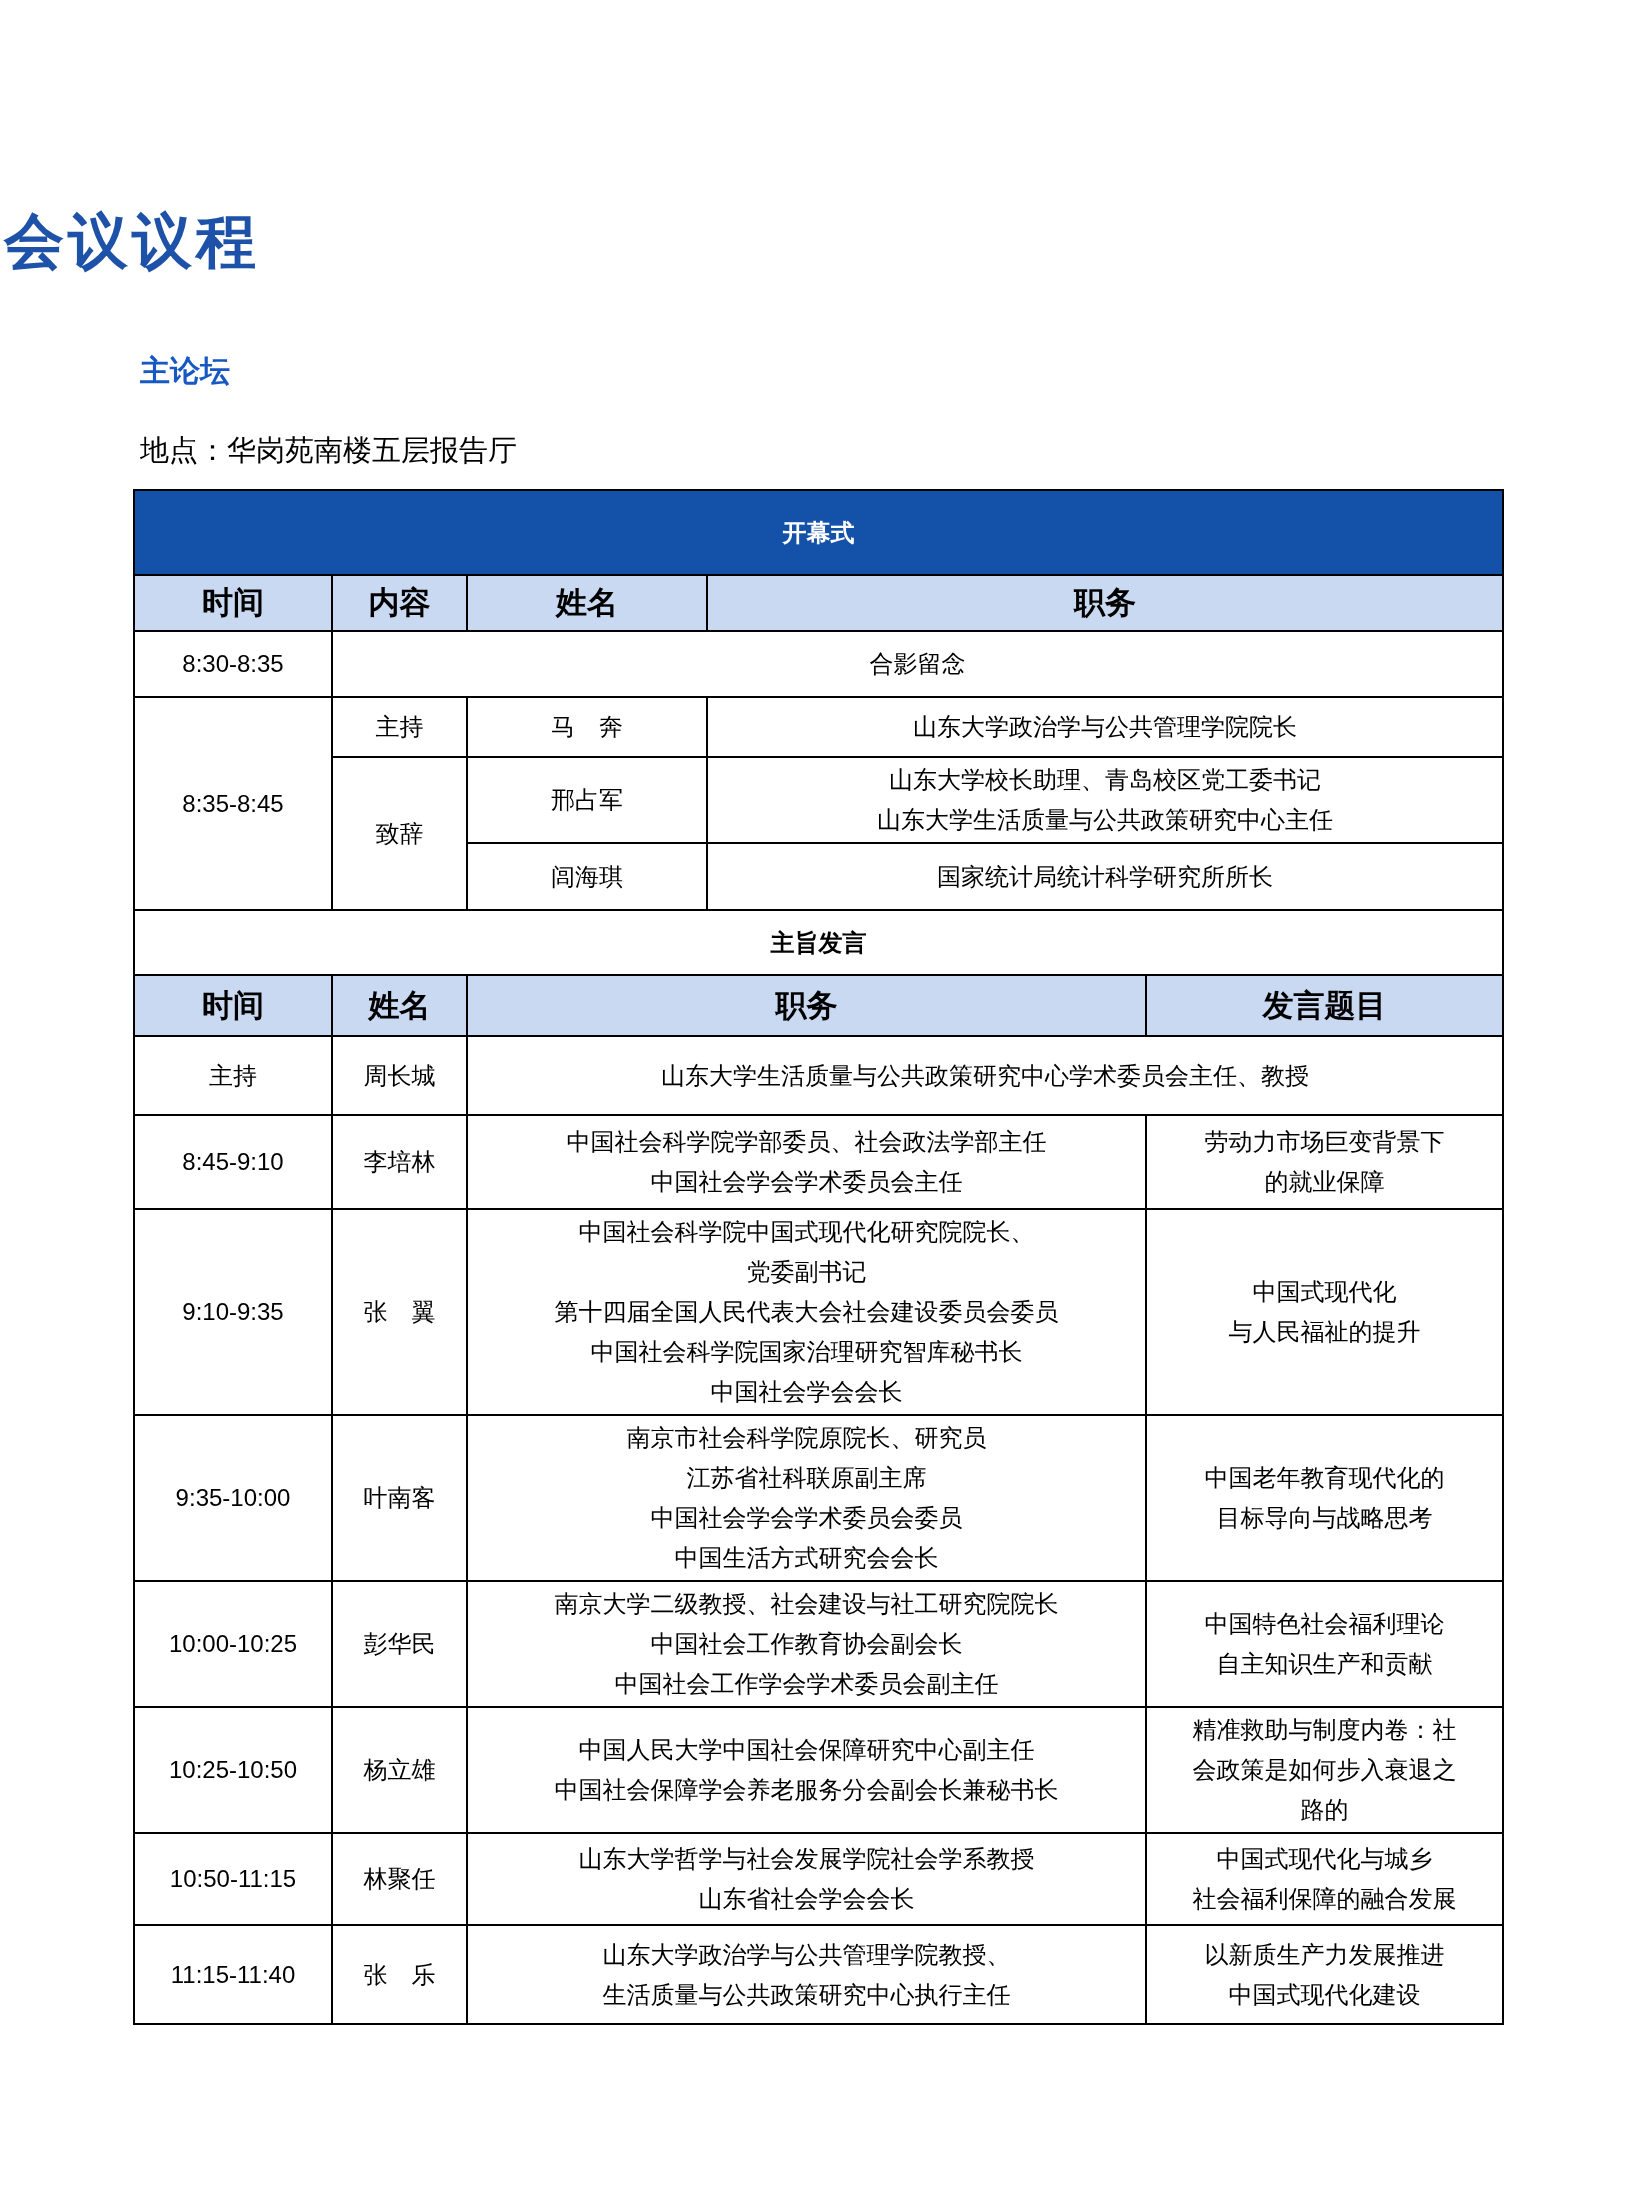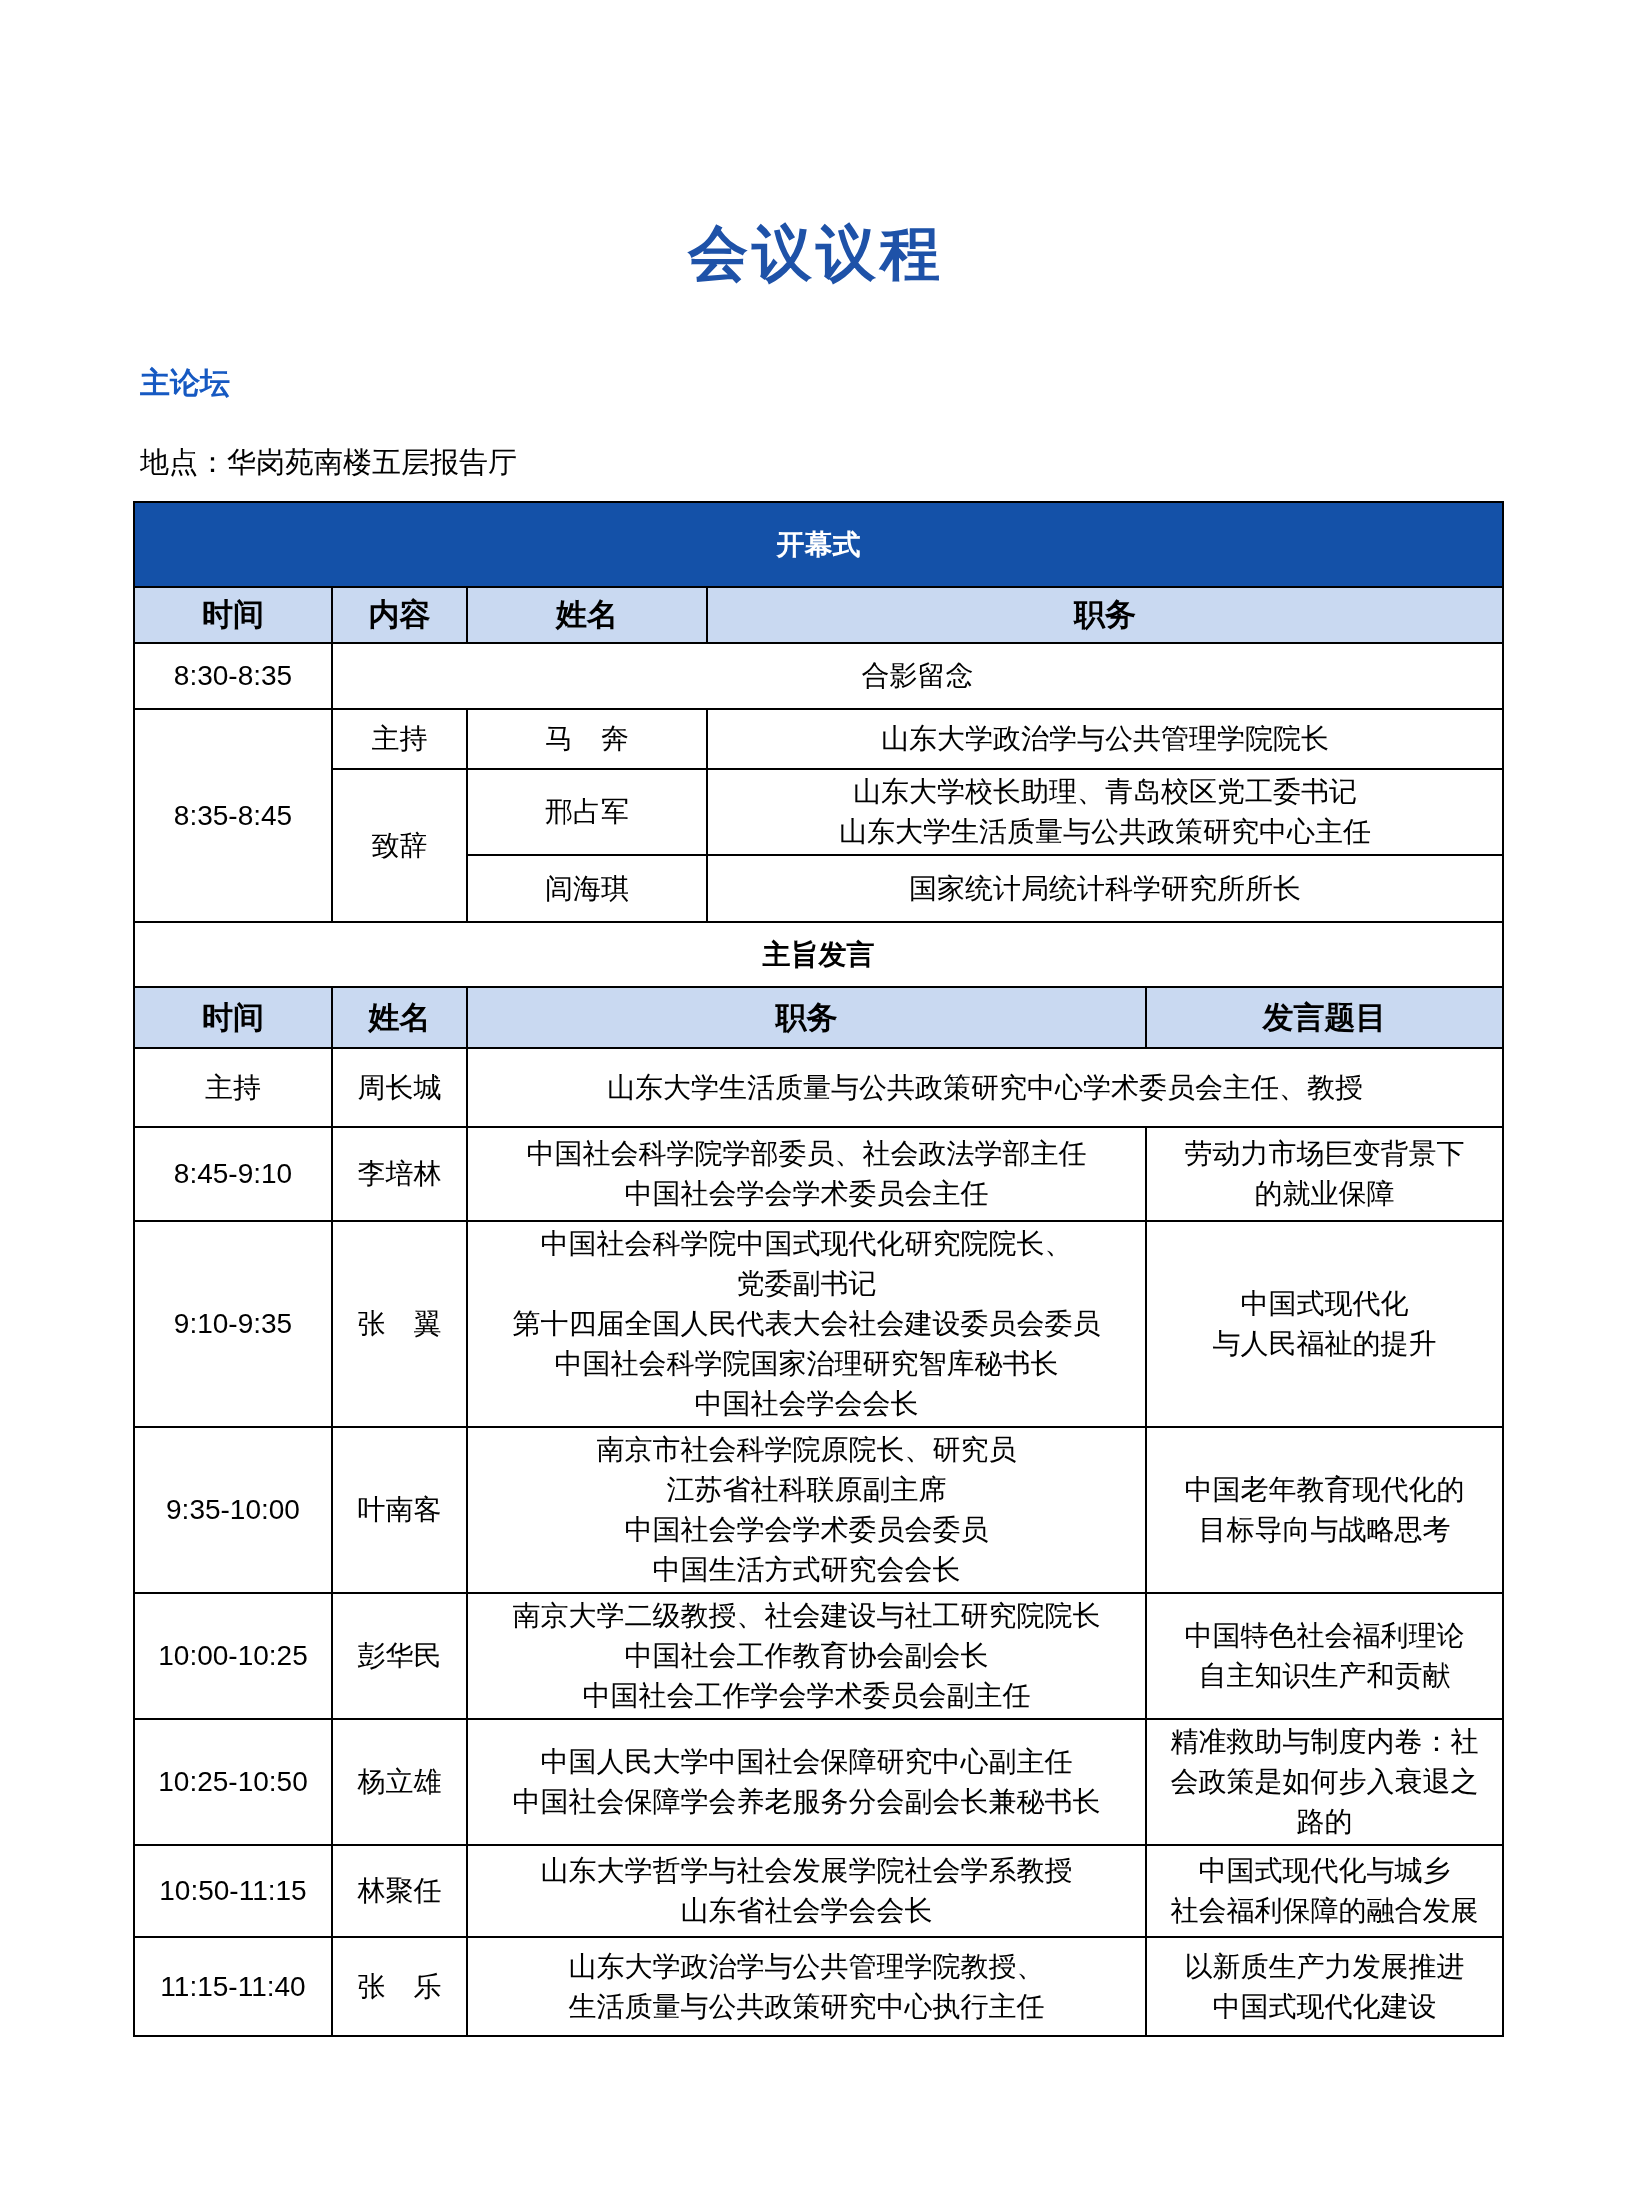--- a/index.html
+++ b/index.html
@@ -7,23 +7,23 @@
     position: relative;
     width: 1632px;
     height: 2199px;
     margin: 0 auto;
     background: #ffffff;
     font-family: "Liberation Sans", "DejaVu Sans", sans-serif;
     color: #000000;
     overflow: hidden;
   }
   .doc-title {
-    margin: 16px;
+    margin: 4px;
     padding-top: 208px;
-    text-align: center;
+    text-align: left;
     font-family: "Liberation Serif", "DejaVu Serif", serif;
     font-weight: bold;
     font-size: 60px;
     line-height: 1;
     color: var(--title_blue, #1e52a8);
     letter-spacing: 4px;
   }
   .section-heading {
     margin: 82px 0 0 140px;
     font-size: 30px;
@@ -41,21 +41,21 @@
     margin: 18px 0 0 133px;
     width: 1369px;
     border-collapse: collapse;
     table-layout: fixed;
   }
   table.agenda td {
     border: 2px solid #000000;
     text-align: center;
     vertical-align: middle;
     padding: 2px 6px;
-    font-size: 28px;
+    font-size: 24px;
     line-height: 40px;
     overflow: hidden;
   }
   td.band {
     background: var(--band_bg, #1451a8);
     color: #ffffff;
     font-weight: bold;
     font-size: 40px;
   }
   td.subband {

